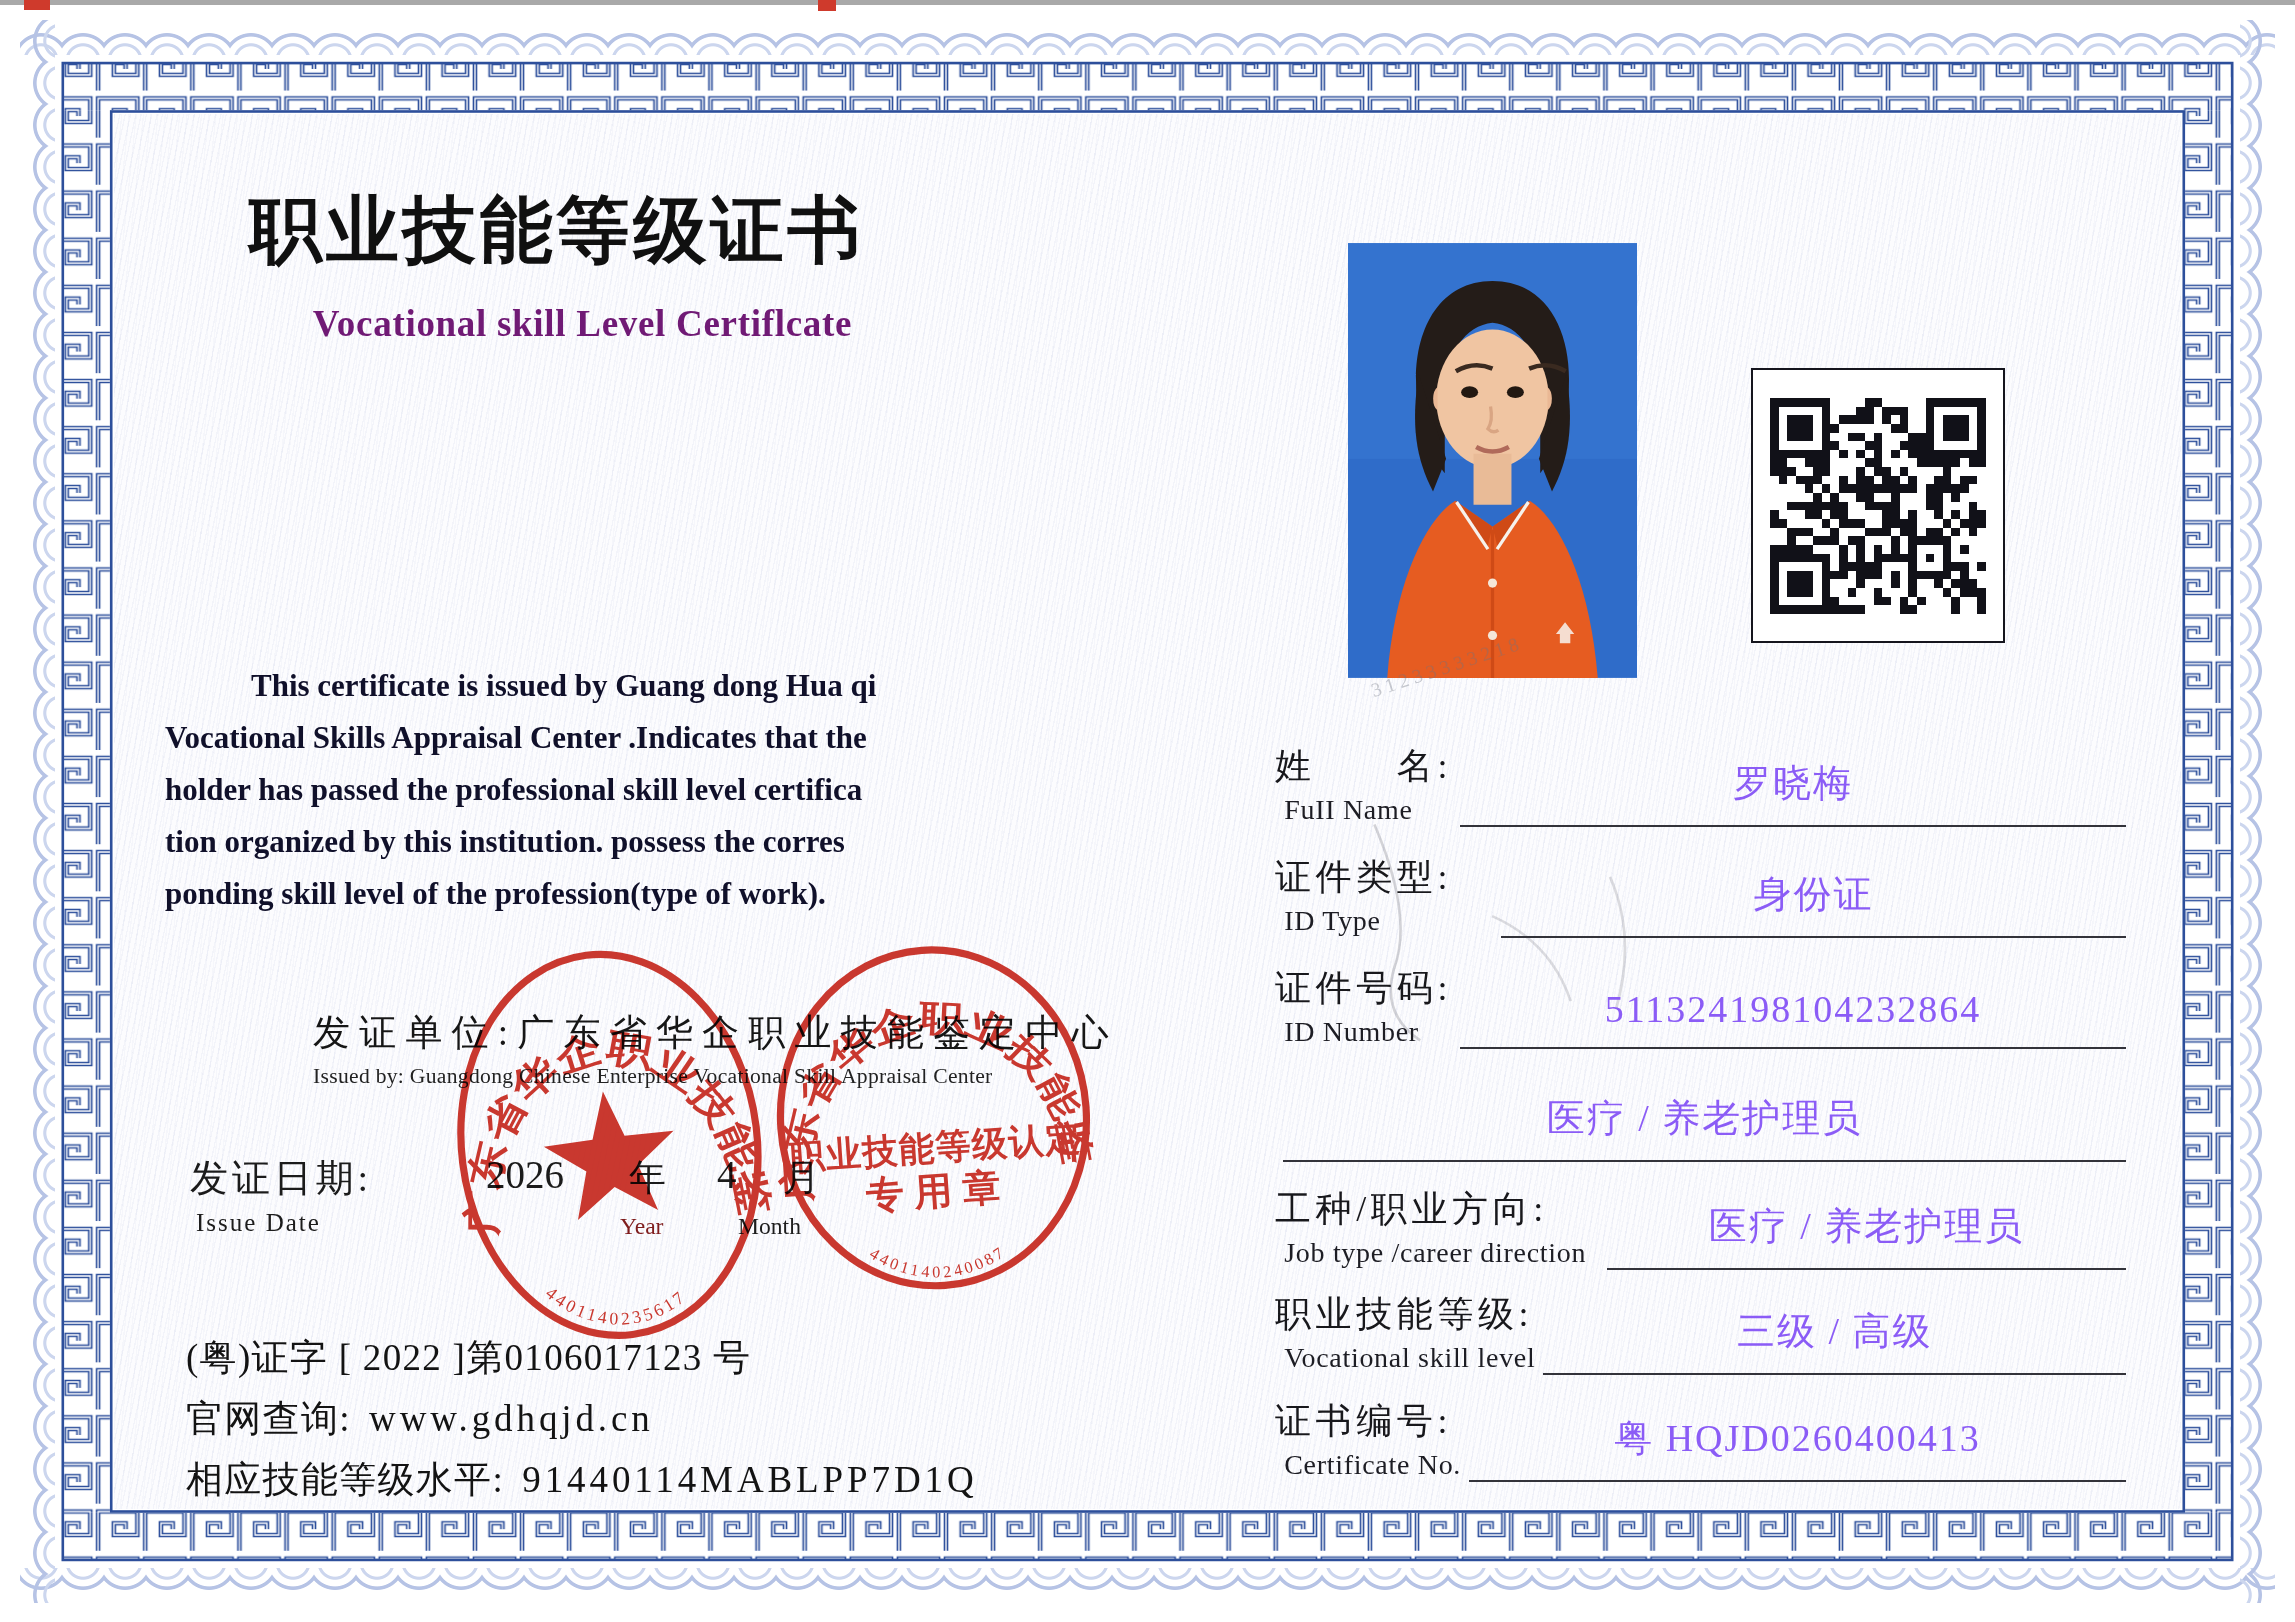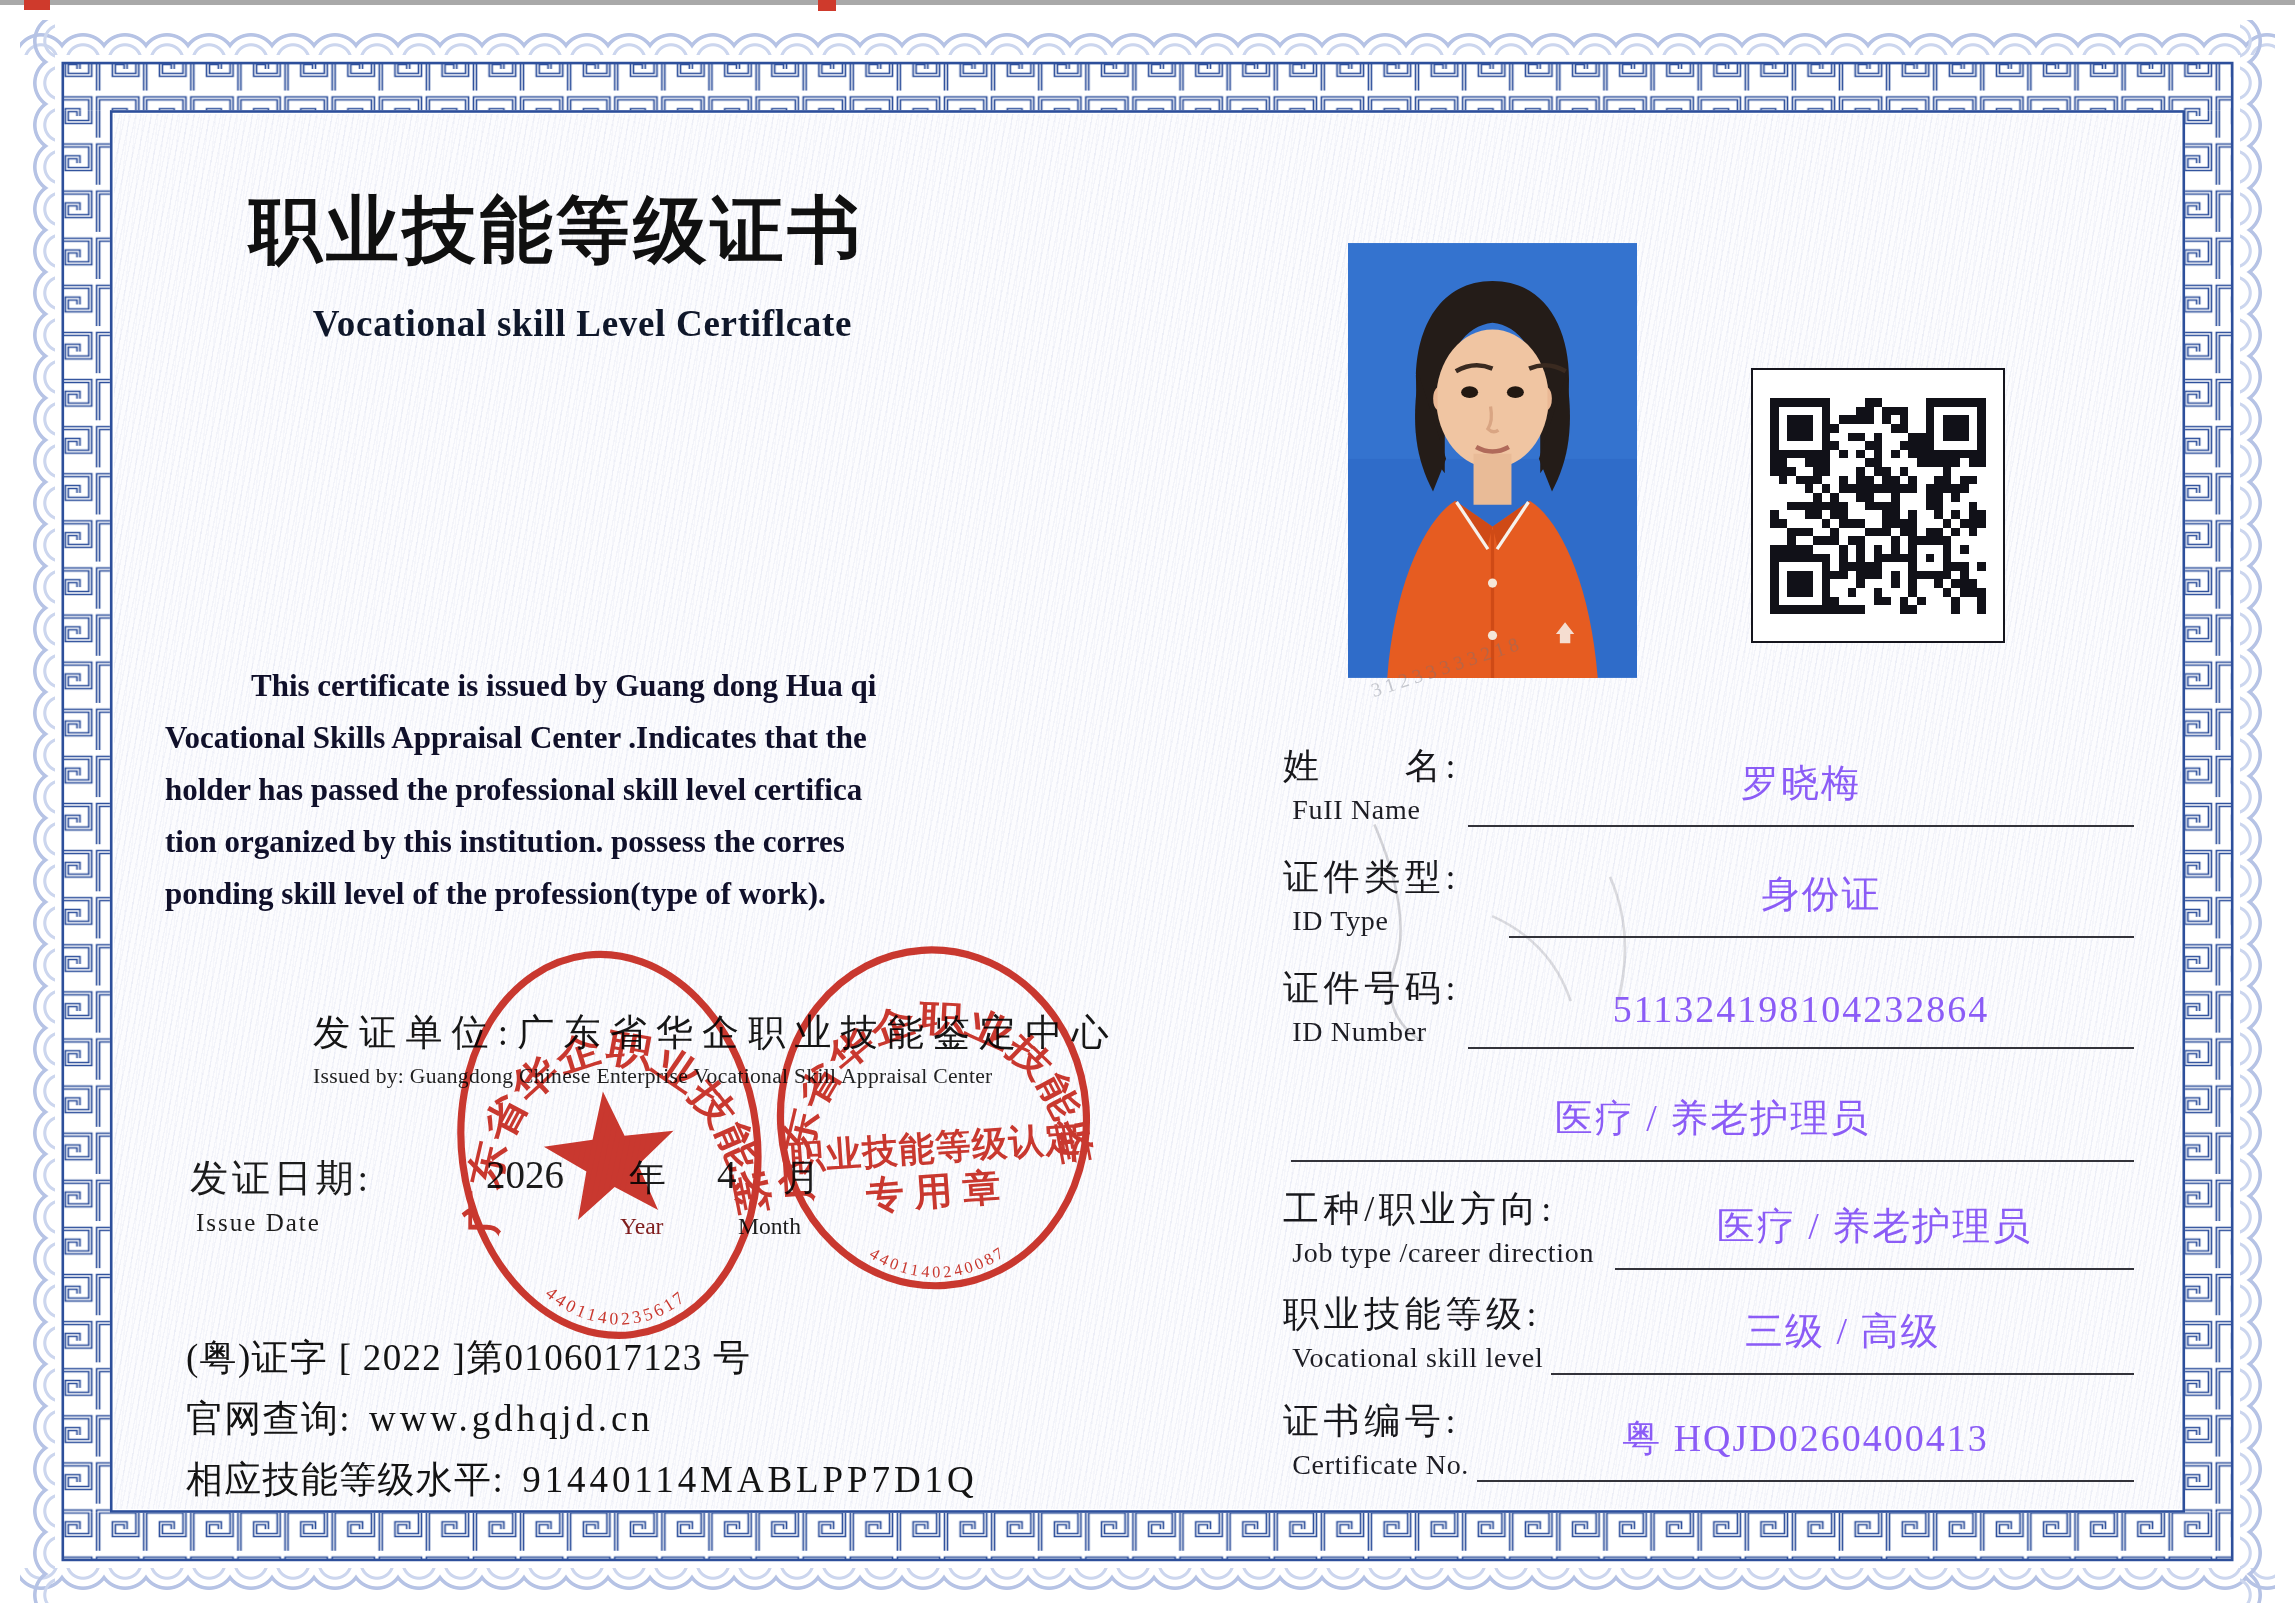--- a/index.html
+++ b/index.html
@@ -44,21 +44,21 @@
     background-color:#fcfcfe;
     background-image:
       repeating-linear-gradient(102deg, rgba(84,104,176,0.055) 0 1.3px, transparent 1.3px 5.2px),
       repeating-linear-gradient(96deg, rgba(84,104,176,0.04) 0 1.3px, transparent 1.3px 7.2px);
   }
 
   .content{position:absolute;inset:0;z-index:3;}
   .abs{position:absolute;}
 
   .title-cn{left:249px;top:182px;width:674px;text-align:left;font-size:73px;font-weight:700;letter-spacing:3.9px;color:#101010;}
-  .title-en{left:229px;top:302px;width:707px;text-align:center;font-size:37px;font-weight:600;letter-spacing:0.7px;color:#0f172a;}
+  .title-en{left:229px;top:302px;width:707px;text-align:center;font-size:37px;font-weight:600;letter-spacing:0.7px;color:#701a75;}
 
   .intro-cn{left:165px;top:414px;width:883px;font-size:38px;line-height:67px;letter-spacing:1.3px;color:#141414;}
   .intro-cn .ln:first-child{text-indent:77px;}
   .intro-en{left:165px;top:660px;width:877px;font-size:31px;line-height:52px;font-weight:600;color:#10102a;}
   .intro-en .ln:first-child{text-indent:86px;}
 
   .issuer-cn{left:313px;top:1008px;font-size:37px;letter-spacing:9.2px;color:#161616;}
   .issuer-en{left:313px;top:1064px;font-size:21.6px;letter-spacing:0.3px;color:#222;}
 
   .date-cn{left:190px;top:1153px;font-size:38px;letter-spacing:3.9px;}
@@ -74,21 +74,21 @@
   .footer .val{letter-spacing:3.9px;margin-left:18.3px;}
 
   .photo{left:1348px;top:243px;width:289px;height:435px;}
   .photo svg{display:block;}
   .ghost-digits{left:1368px;top:656px;font-size:19.6px;letter-spacing:4.6px;color:rgba(110,115,130,0.38);transform:rotate(-18deg);}
   .scribbles{left:1335px;top:746px;}
 
   .qr-box{left:1751px;top:368px;width:254px;height:275px;background:#ffffff;border:2px solid #15151d;box-sizing:border-box;
           display:flex;align-items:center;justify-content:center;}
 
-  .fields{left:1275px;top:0;width:851px;height:1294px;margin-left:8px;}
+  .fields{left:1275px;top:0;width:851px;height:1294px;}
   .field-row{position:absolute;left:0;width:851px;height:99px;display:flex;align-items:flex-end;}
   .field-label{flex:0 0 auto;padding-bottom:1.3px;}
   .flabel-cn{font-size:36px;letter-spacing:4.6px;color:#18181c;white-space:nowrap;}
   .flabel-en{font-size:28px;letter-spacing:0.7px;color:#1d1d24;white-space:nowrap;margin-top:2.6px;margin-left:9.2px;}
   .field-value{flex:1 1 auto;margin-left:7.9px;border-bottom:2px solid #33333a;text-align:center;
                font-size:38px;letter-spacing:2px;padding-bottom:16px;color:#8b5cf6;white-space:nowrap;}
   .row1{top:728px;} .row2{top:839px;gap:41px;} .row3{top:950px;} .row4{top:1063px;} .row5{top:1171px;gap:13px;} .row6{top:1276px;} .row7{top:1383px;}
 
   .stamp{position:absolute;mix-blend-mode:multiply;opacity:0.92;z-index:4;}
   #stamp1{left:453px;top:944px;transform:rotate(-7deg);}

